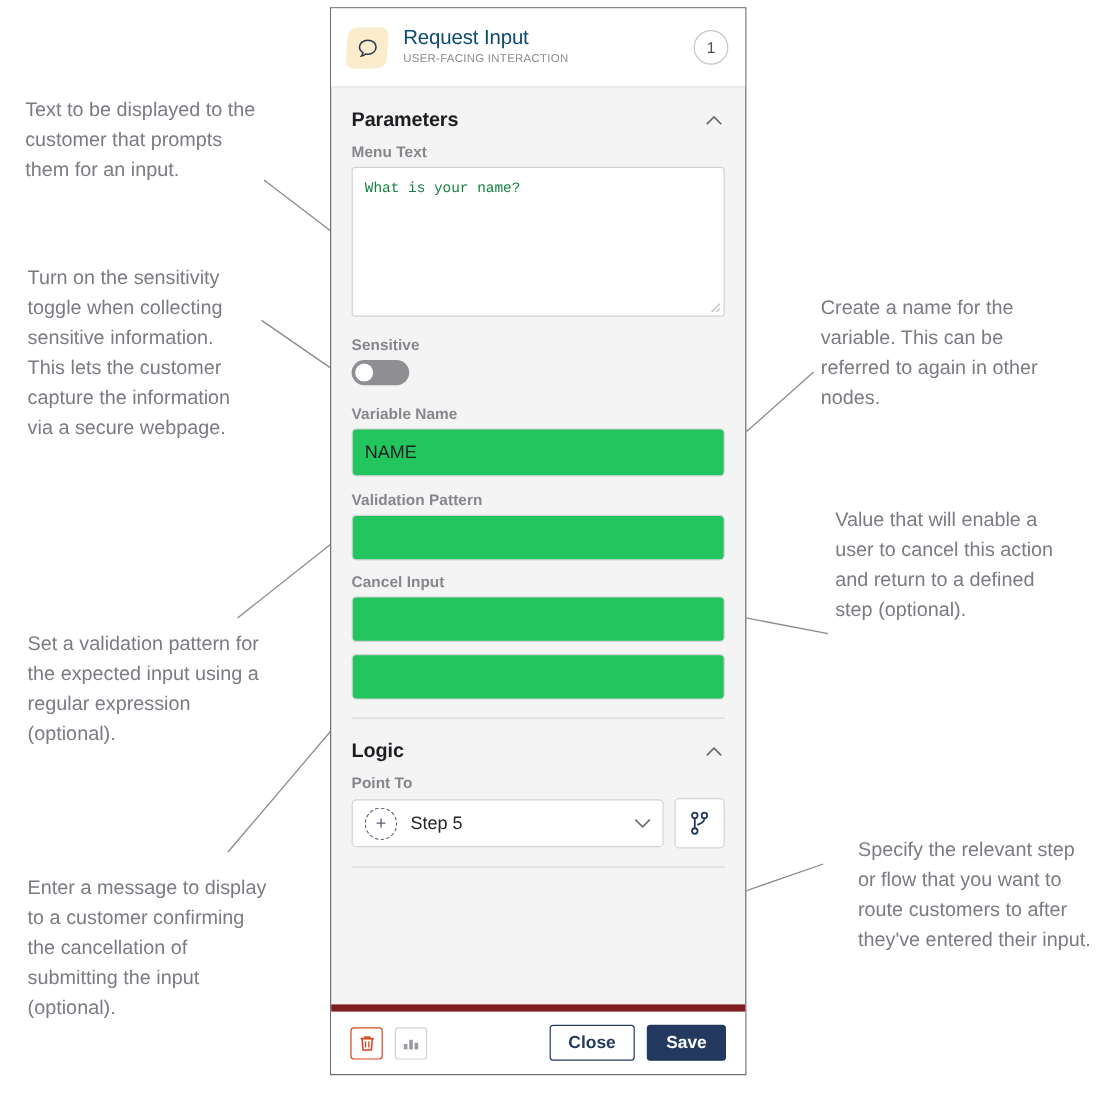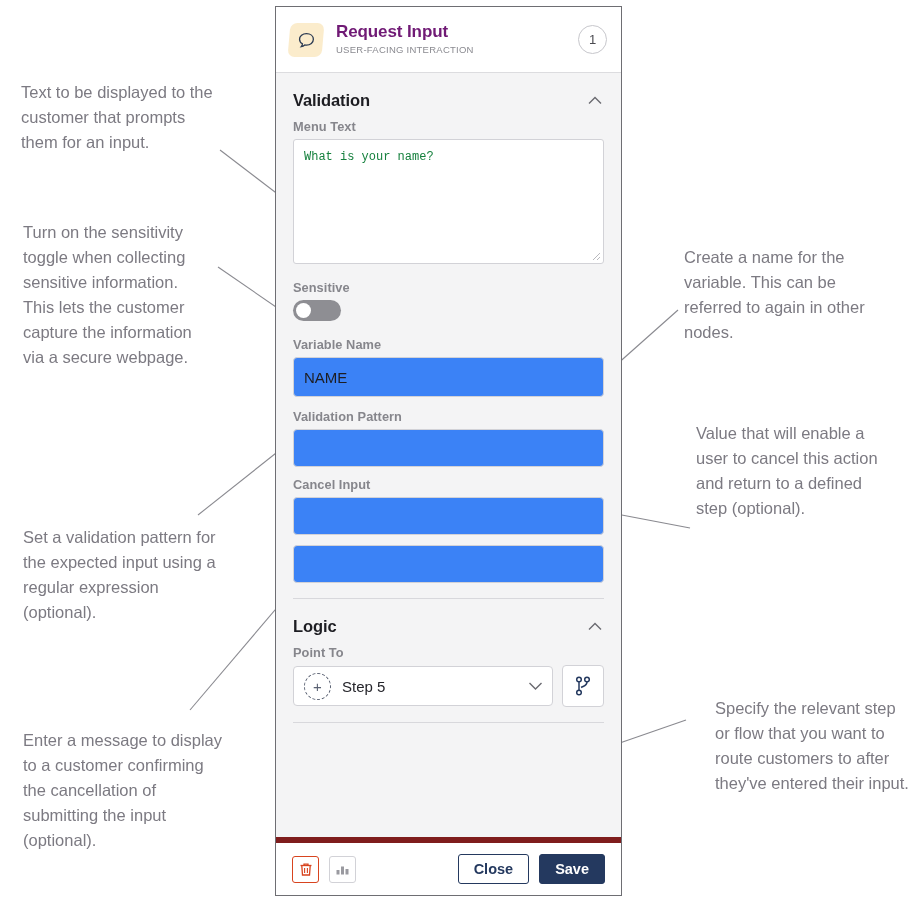--- a/index.html
+++ b/index.html
@@ -71,22 +71,22 @@
     transform: skewX(-5deg);
   }
   .node-icon svg { transform: skewX(5deg); }
   .header-texts {
     margin-left: 13px;
     flex: 1 1 auto;
     min-width: 0;
   }
   .node-title {
     font-size: 17px;
-    font-weight: bold;
-    color: #701a75;
+    font-weight: normal;
+    color: #0c4a6e;
     line-height: 20px;
     letter-spacing: -0.1px;
   }
   .node-subtitle {
     font-size: 9.5px;
     color: #8a8a90;
     letter-spacing: 0.25px;
     line-height: 14px;
     margin-top: 1px;
   }
@@ -152,21 +152,21 @@
   .resize-grip {
     position: absolute;
     right: 2px;
     bottom: 2px;
     width: 10px;
     height: 10px;
   }
   .input-box {
     width: 100%;
     height: 40px;
-    background: #3b82f6;
+    background: #22c55e;
     border: 1px solid #d2d2d7;
     border-radius: 4px;
     box-sizing: border-box;
     padding: 0 10px;
     font-size: 15px;
     color: #1d1d22;
     display: flex;
     align-items: center;
     font-family: "Liberation Sans", sans-serif;
   }
@@ -353,21 +353,21 @@
     <div class="header-texts">
       <div class="node-title">Request Input</div>
       <div class="node-subtitle">USER-FACING INTERACTION</div>
     </div>
     <div class="step-badge">1</div>
   </div>
 
   <div class="panel-body">
 
     <div class="section-head">
-      <div class="section-title">Validation</div>
+      <div class="section-title">Parameters</div>
       <div class="chevron-btn">
         <svg width="14" height="9" viewBox="0 0 14 9">
           <polyline points="1,7.5 7,1.5 13,7.5" fill="none" stroke="#6a6a70" stroke-width="1.4"></polyline>
         </svg>
       </div>
     </div>
 
     <div class="field">
       <div class="field-label">Menu Text</div>
       <div class="textarea-box">

